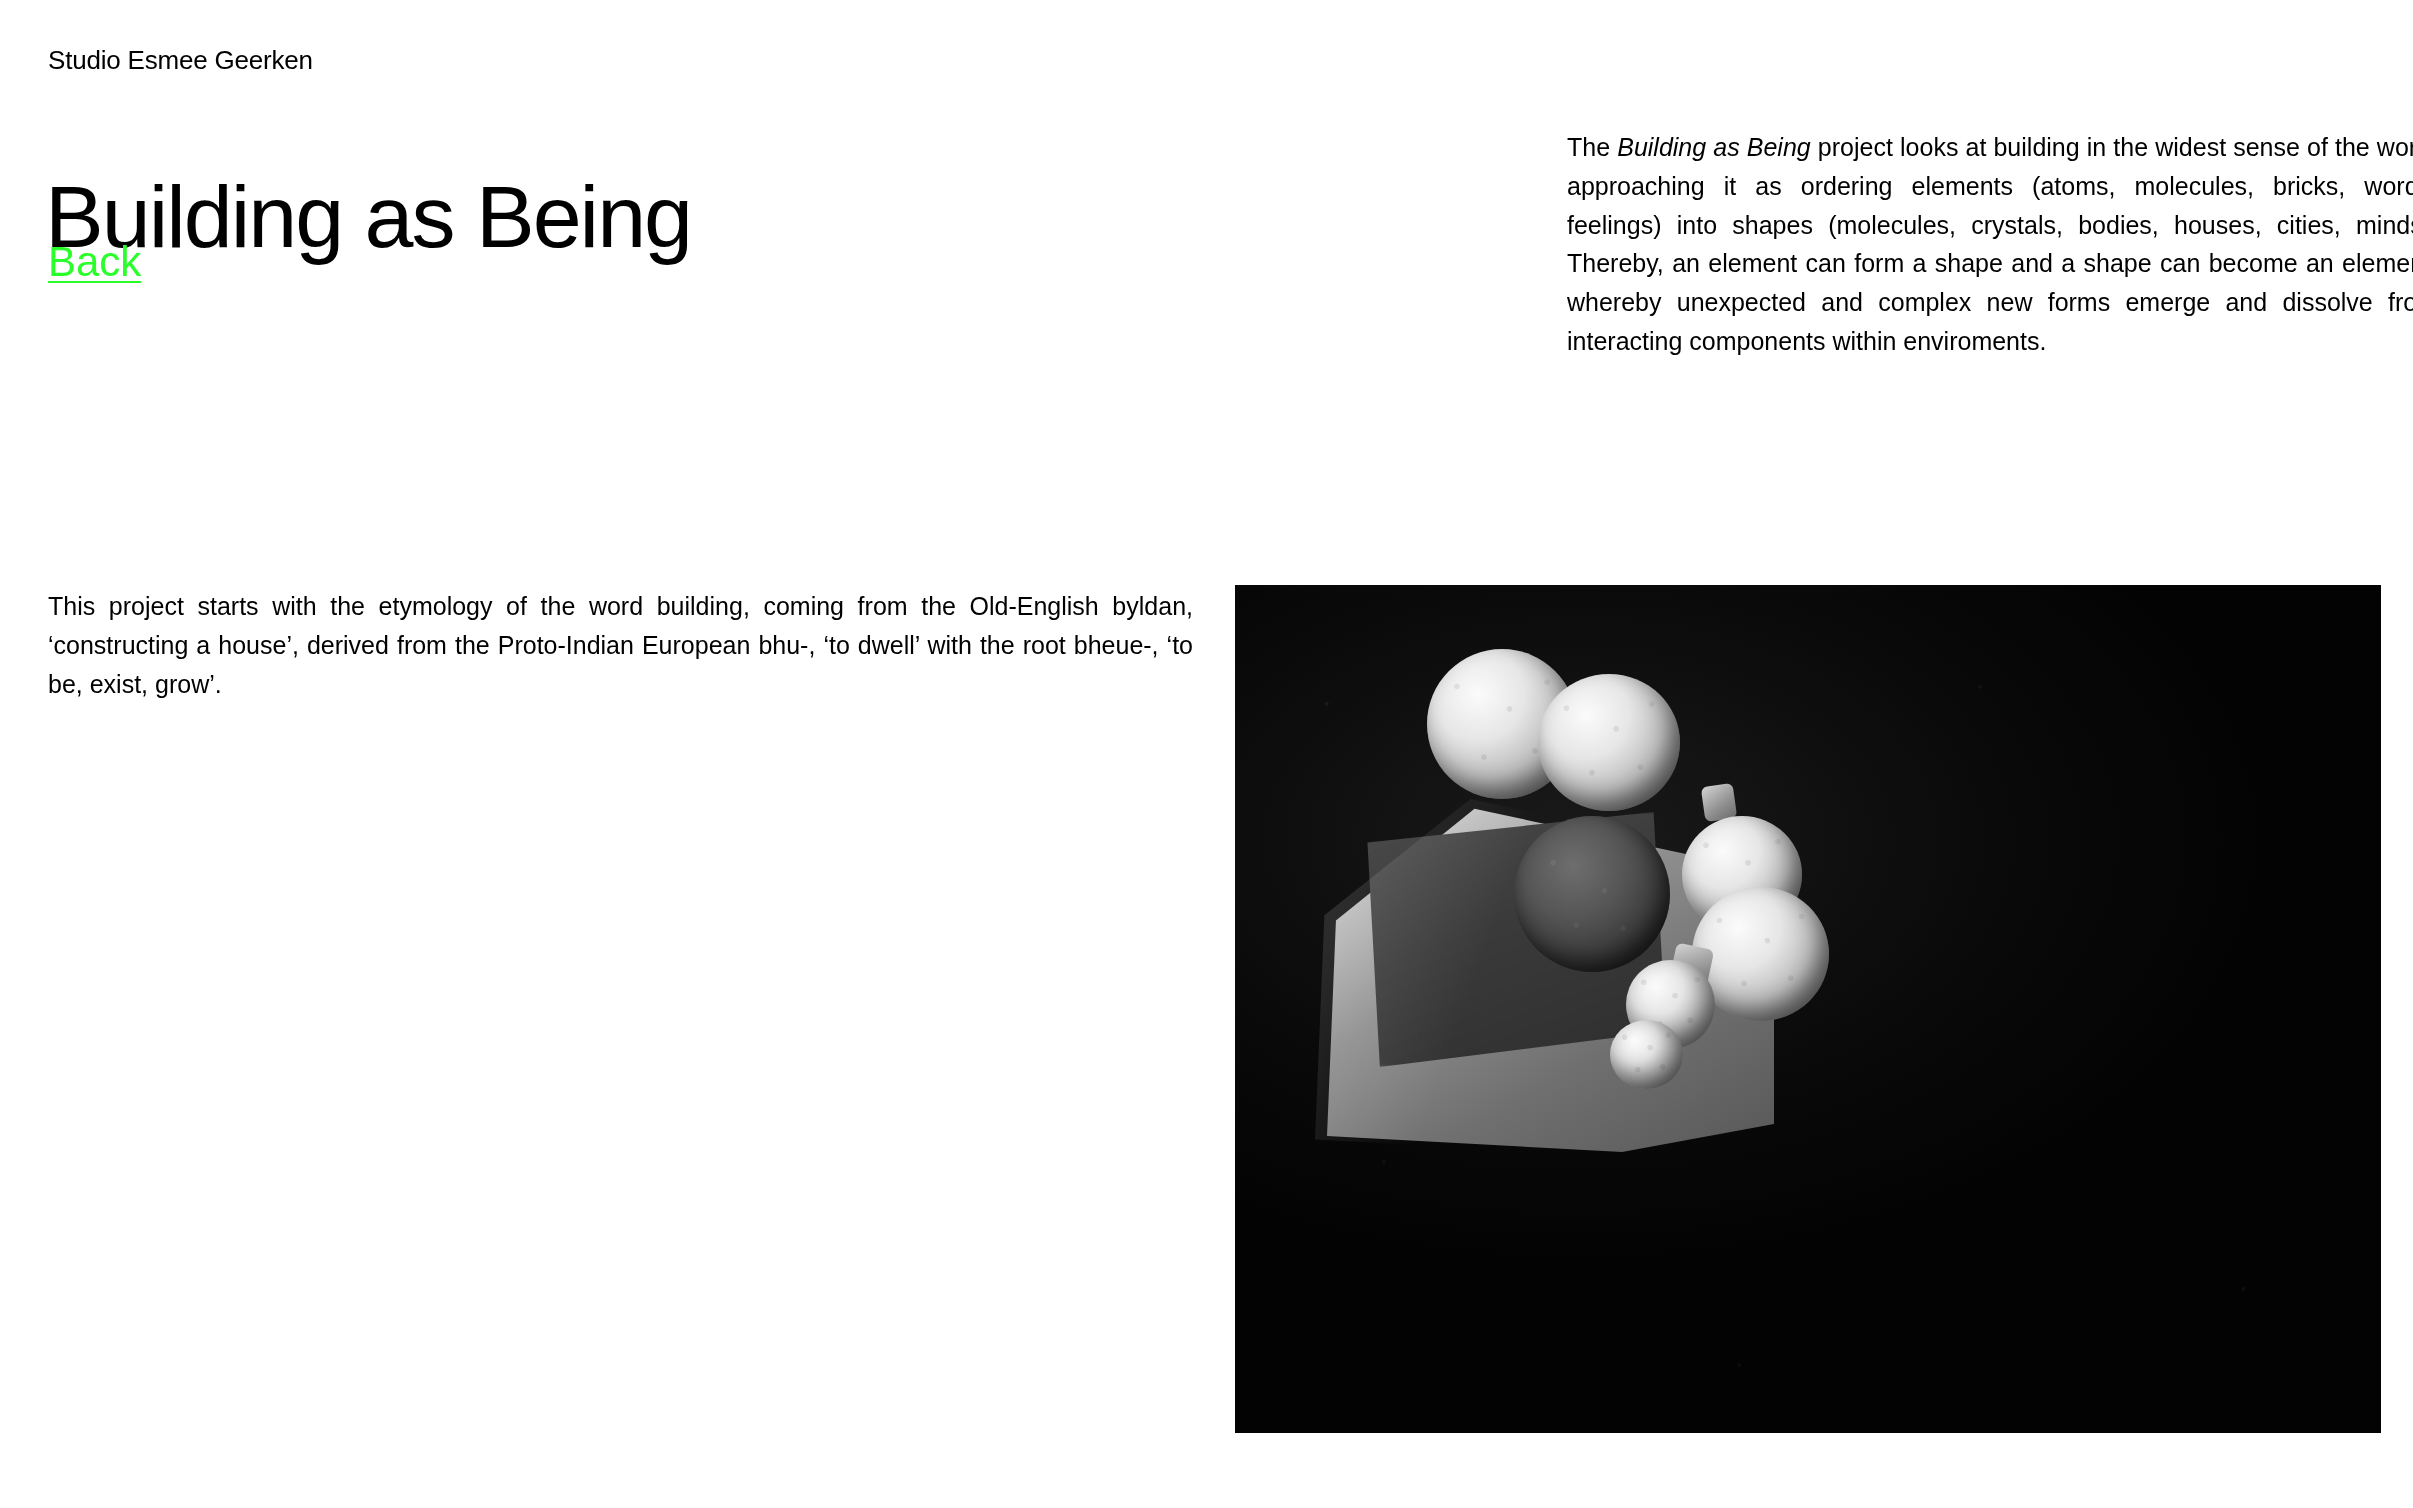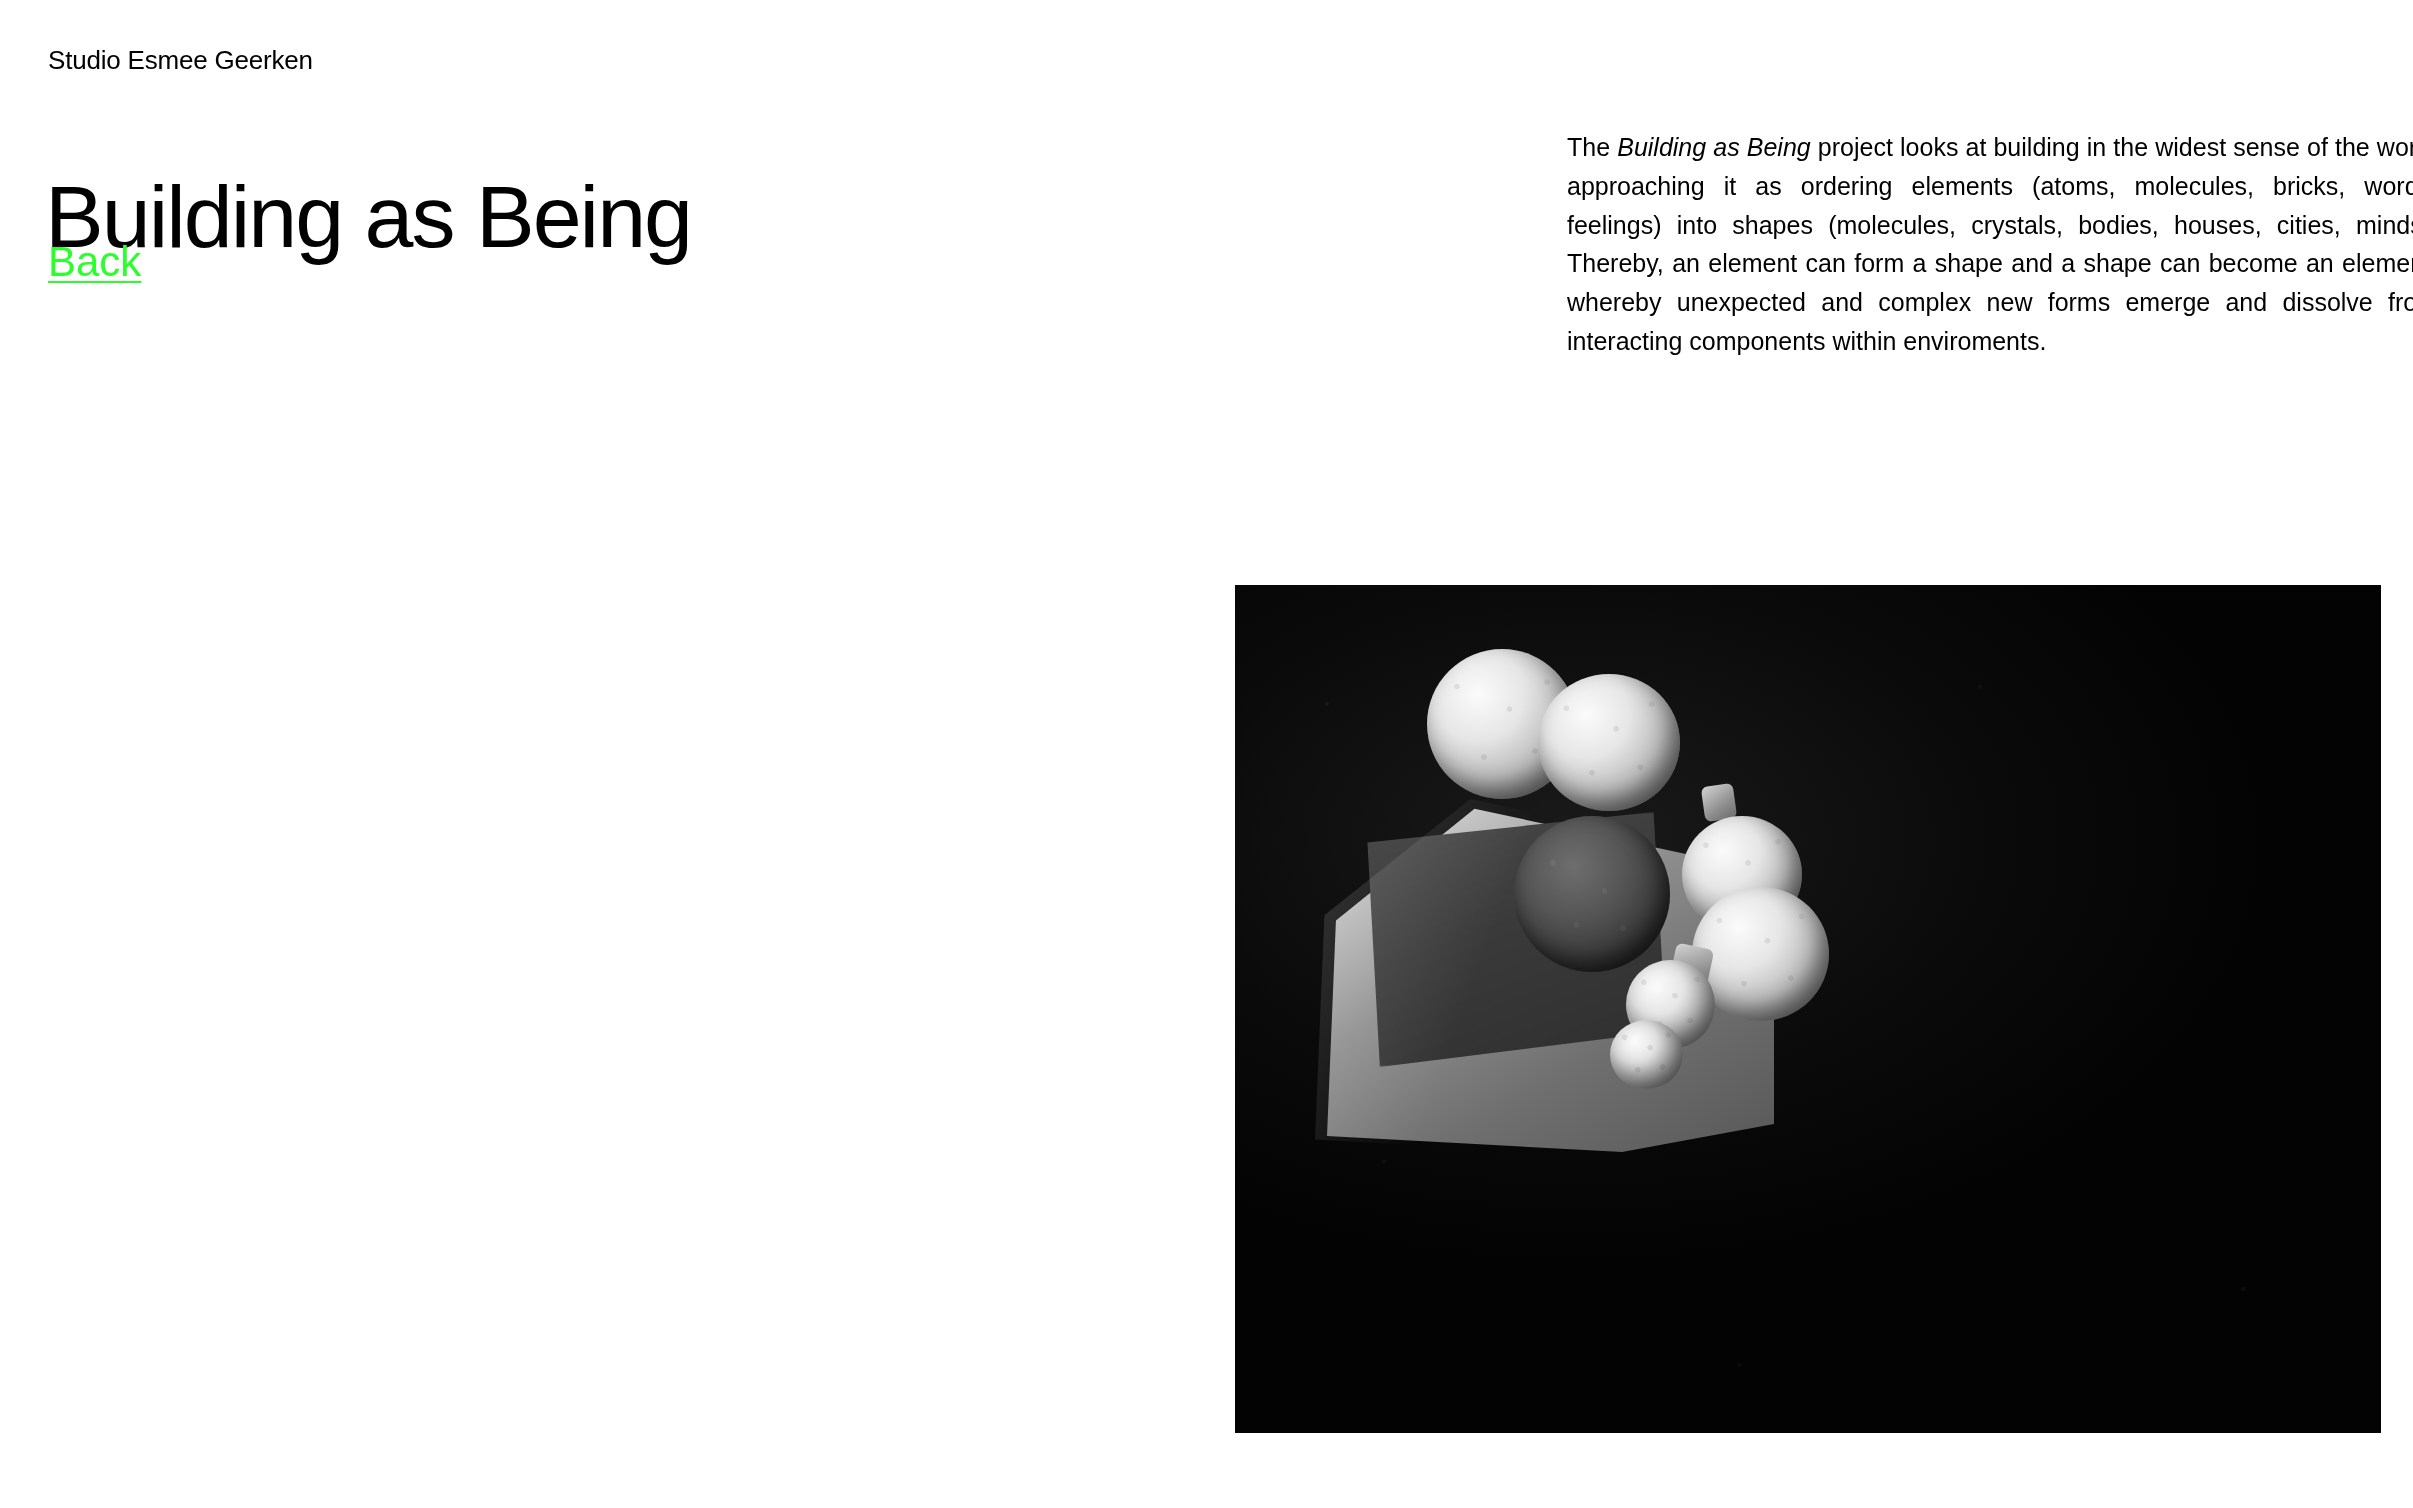--- a/index.html
+++ b/index.html
@@ -214,20 +214,21 @@
 
   <h1 class="title">Building as Being</h1>
 
   <a class="back-link">Back</a>
 
   <div class="intro">
     <span>The </span><em>Building as Being</em><span> project looks at building in the widest sense of the word, approaching it as ordering elements (atoms, molecules, bricks, words, feelings) into shapes (molecules, crystals, bodies, houses, cities, minds). Thereby, an element can form a shape and a shape can become an element, whereby unexpected and complex new forms emerge and dissolve from interacting components within enviroments.</span>
   </div>
 
   <div class="body-col">
+    <p>This project starts with the etymology of the word building, coming from the Old-English byldan, ‘constructing a house’, derived from the Proto-Indian European bhu-, ‘to dwell’ with the root bheue-, ‘to be, exist, grow’.</p>
   </div>
 
   <div class="figure">
     <div class="sem-scene"></div>
     <div class="speckle"></div>
     <div class="crystal"></div>
     <div class="crystal-face"></div>
     <div class="crystal-edge"></div>
     <div class="nub n2"></div>
     <div class="sphere s1"></div>

